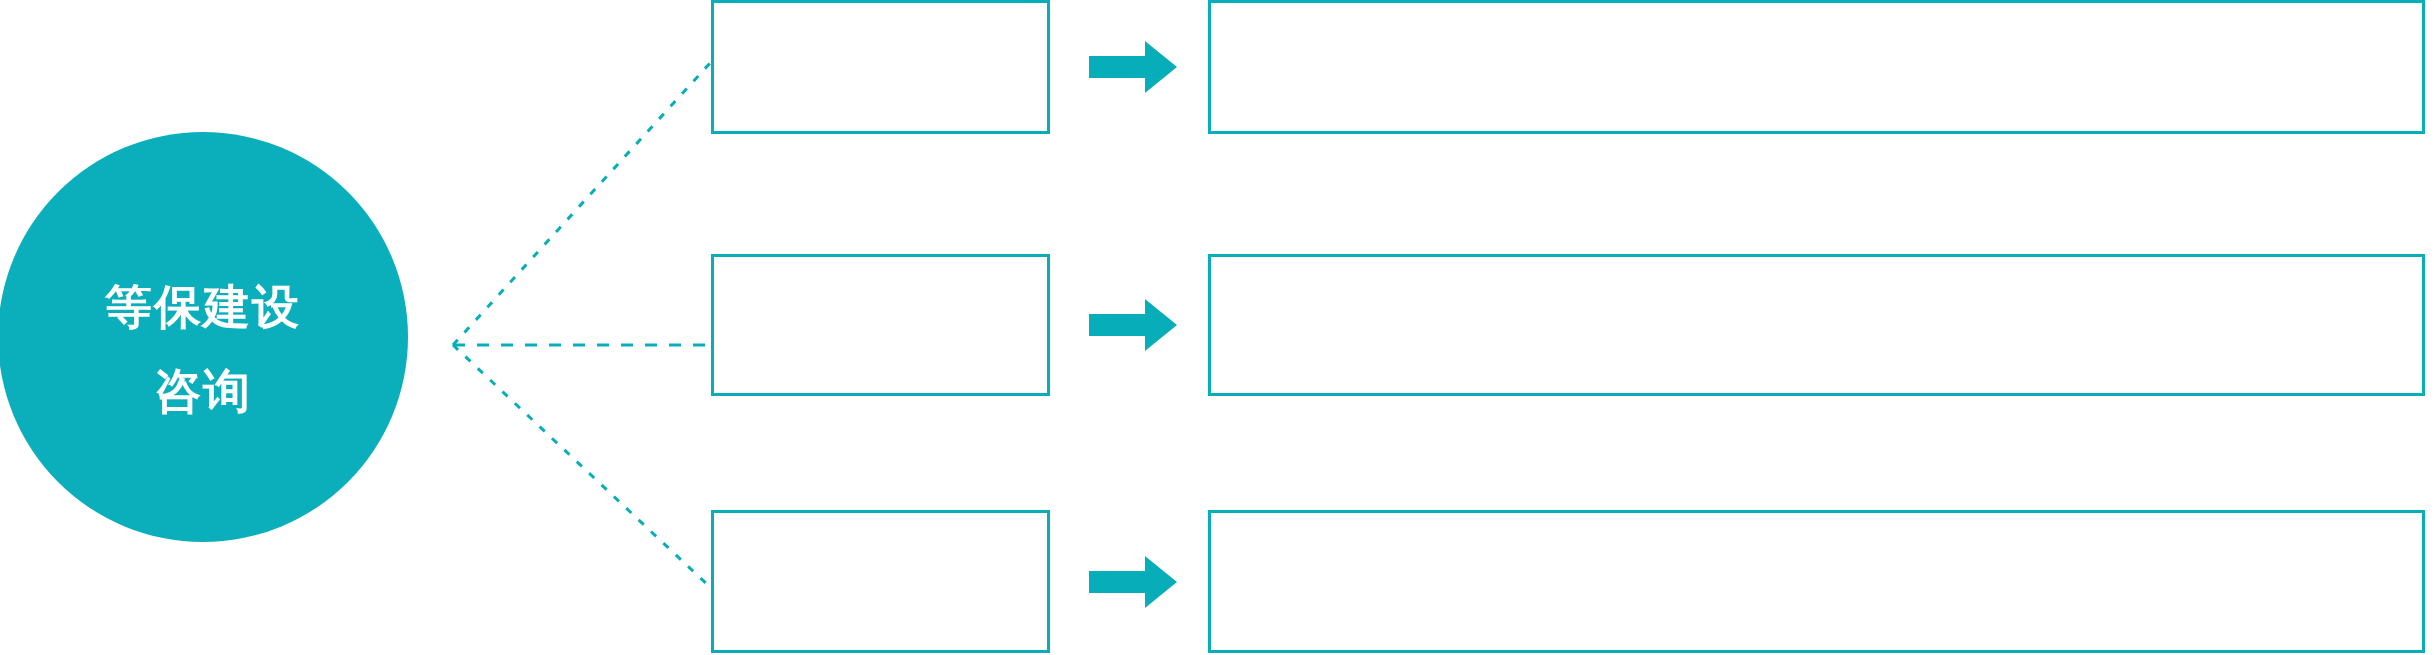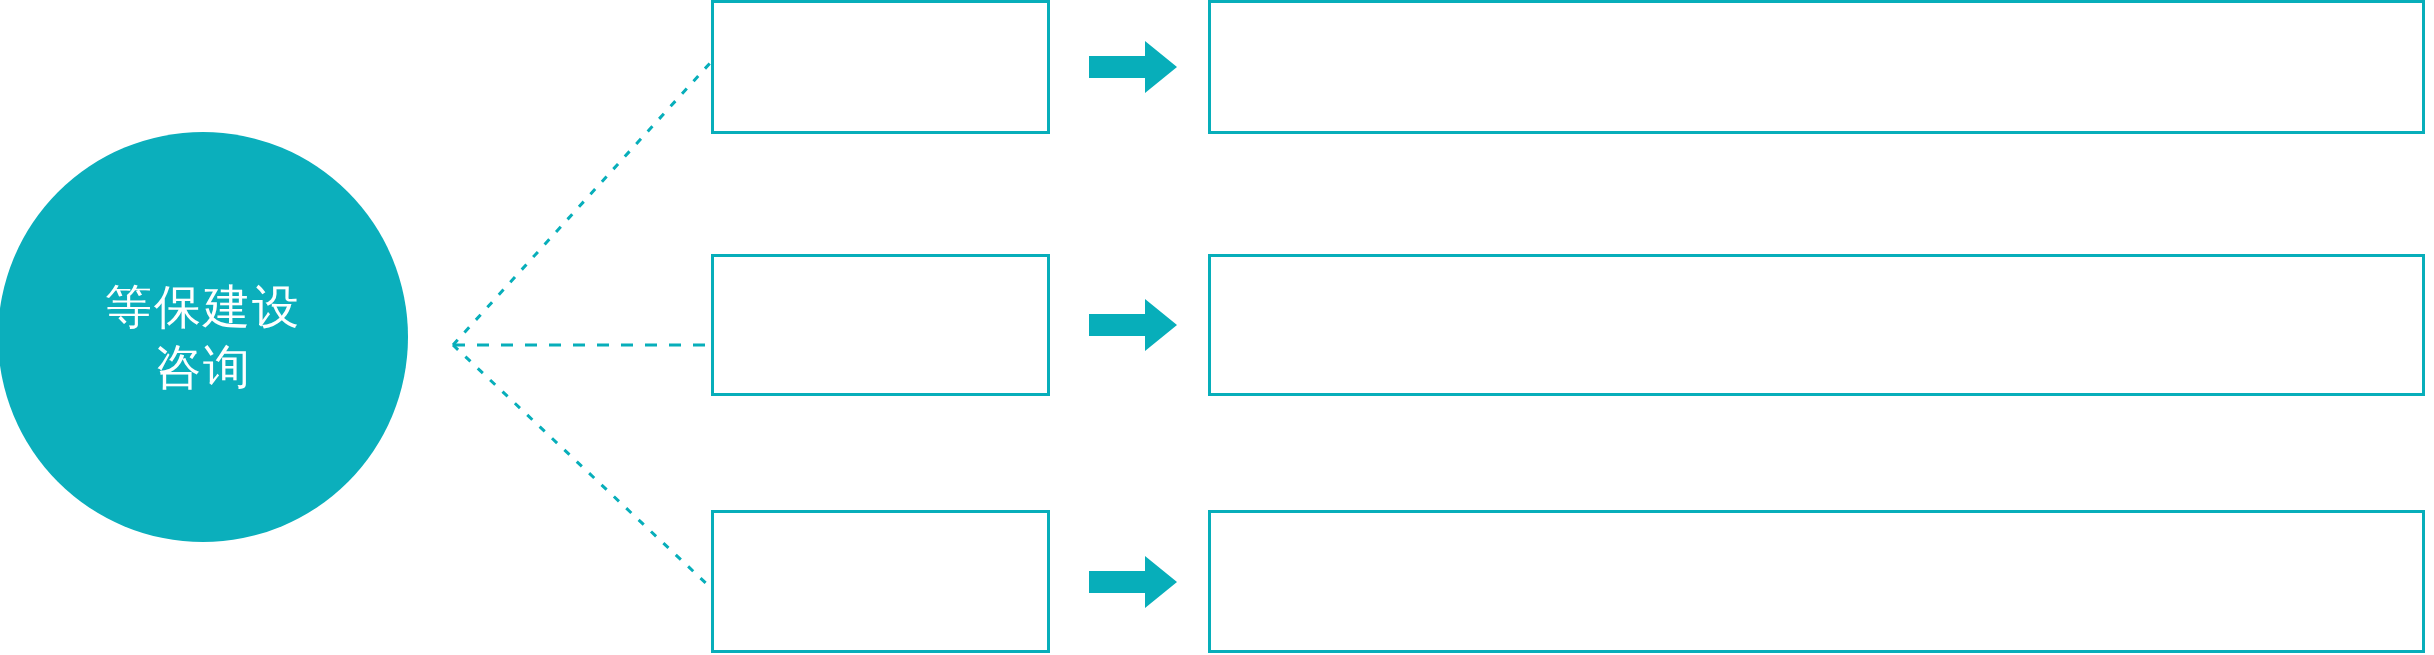--- a/index.html
+++ b/index.html
@@ -31,23 +31,24 @@
     flex-direction: column;
     align-items: center;
     justify-content: center;
     box-sizing: border-box;
   }
   .hub-line {
     color: #ffffff;
     font-size: 47px;
     line-height: 1.28;
     letter-spacing: 2px;
-    font-weight: 400;
+    font-weight: 700;
     white-space: nowrap;
     text-align: right;
+    margin-top: 24px;
   }
 
   
   .connectors {
     position: absolute;
     left: 0;
     top: 0;
     width: 2434px;
     height: 655px;
     pointer-events: none;

